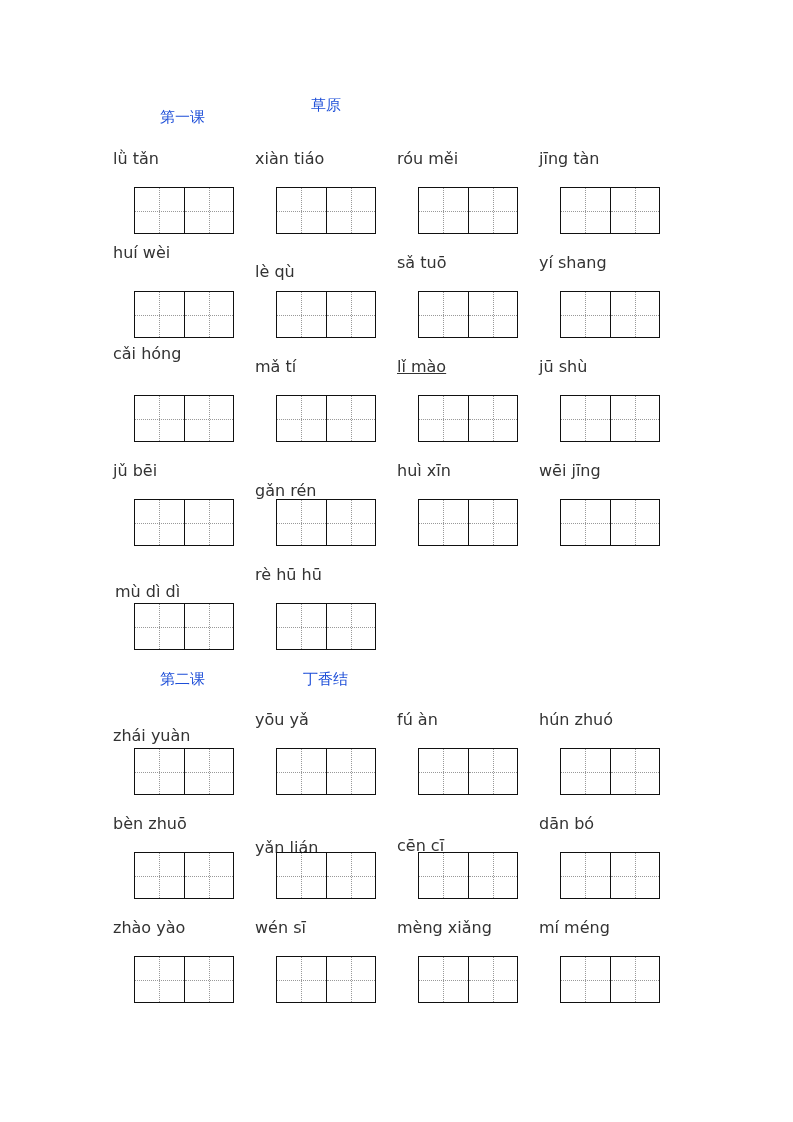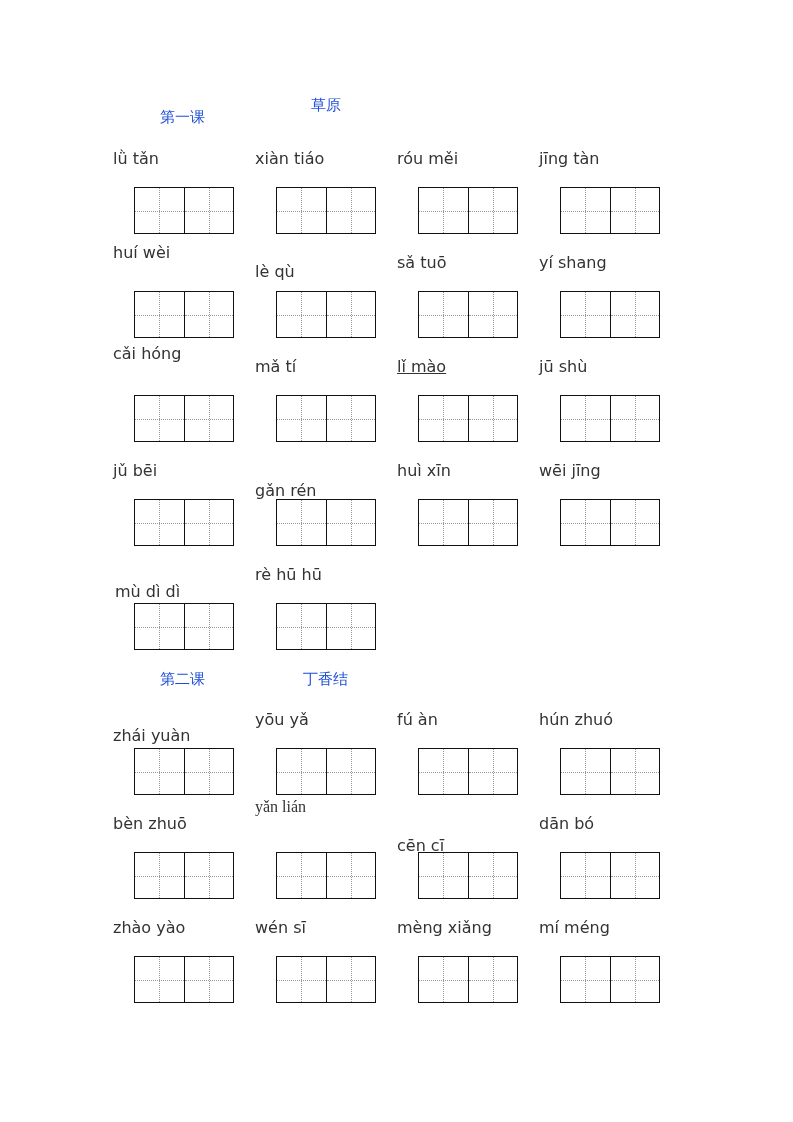--- a/index.html
+++ b/index.html
@@ -135,21 +135,21 @@
       <div class="pinyin" style="left: 539px; top: 710px;">hún zhuó</div>
       <div class="grid" style="left: 560px; top: 748px;">
         <div class="sq"></div>
         <div class="sq"></div>
       </div>
       <div class="pinyin" style="left: 113px; top: 814px;">bèn zhuō</div>
       <div class="grid" style="left: 134px; top: 852px;">
         <div class="sq"></div>
         <div class="sq"></div>
       </div>
-      <div class="pinyin" style="left: 255px; top: 798px; font-family: Liberation Serif, serif;">yǎn lián</div>
+      <div class="pinyin" style="left: 255px; top: 838px;">yǎn lián</div>
       <div class="grid" style="left: 276px; top: 852px;">
         <div class="sq"></div>
         <div class="sq"></div>
       </div>
       <div class="pinyin" style="left: 397px; top: 836px;">cēn cī</div>
       <div class="grid" style="left: 418px; top: 852px;">
         <div class="sq"></div>
         <div class="sq"></div>
       </div>
       <div class="pinyin" style="left: 539px; top: 814px;">dān bó</div>

